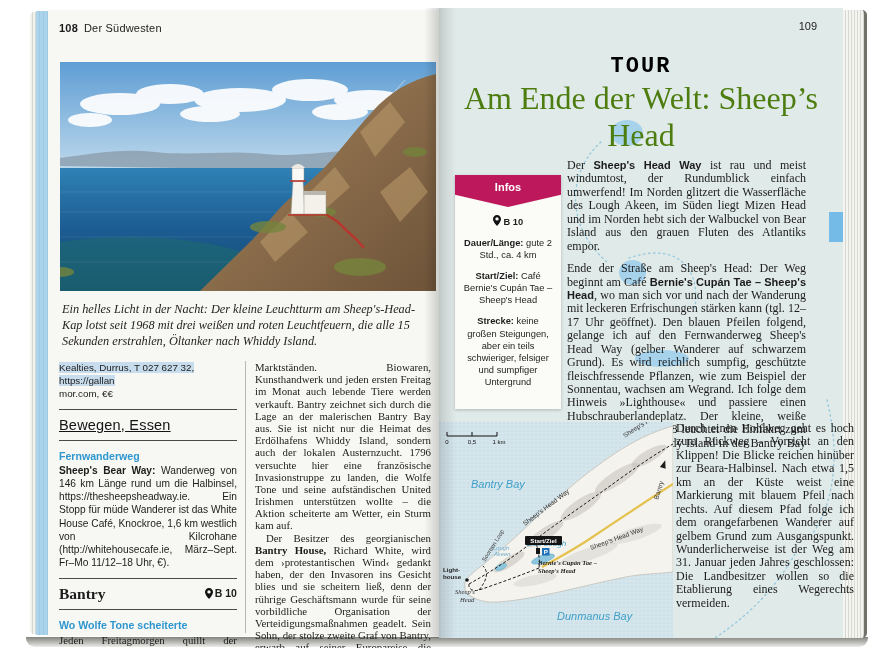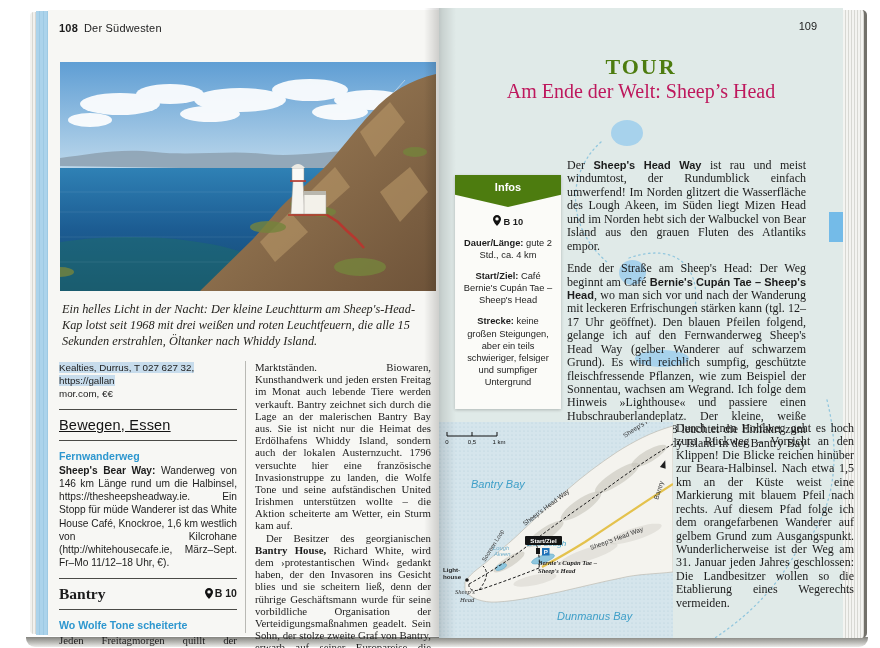--- a/index.html
+++ b/index.html
@@ -40,29 +40,29 @@
   .place{font-family:"Liberation Serif",serif;font-weight:bold;font-size:15.5px;}
   .grid{font-size:10.5px;font-weight:bold;display:flex;align-items:center;gap:2px;}
   .serif-sm{font-family:"Liberation Serif",serif;font-size:10.8px;line-height:1.13;text-align:justify;}
   .serif-sm p{margin:0 0 0 0;}
   .serif-sm p.indent{text-indent:11px;}
   .col1 .serif-sm{margin-top:3px;}
 
   
   .rp-header{position:absolute;right:26px;top:12px;font-size:11px;font-weight:normal;}
   .kicker{position:absolute;left:0;top:46px;width:100%;text-align:center;
-    font-family:Liberation Serif, serif;font-weight:bold;font-size:22px;letter-spacing:2px;color:#4d7c0f;z-index:2;}
+    font-family:Liberation Mono, monospace;font-weight:bold;font-size:22px;letter-spacing:2px;color:#000000;z-index:2;}
   .rtitle{position:absolute;left:0;top:72px;width:100%;text-align:center;
-    font-family:"Liberation Serif",serif;font-size:20px;color:#be185d;z-index:2;}
+    font-family:"Liberation Serif",serif;font-size:32px;color:#4d7c0f;z-index:2;}
   .rsubtitle{position:absolute;left:0;top:119px;width:100%;text-align:center;
     font-size:11.5px;font-weight:bold;color:#1d1d1d;z-index:2;}
   .hl-circle{position:absolute;background:#a7d2ec;border-radius:50%;z-index:1;}
   .infobox{position:absolute;left:16px;top:167px;width:106px;background:#fbfbf8;
     box-shadow:0 1px 3px rgba(0,0,0,.22);z-index:2;padding-bottom:12px;}
-  .infobox-banner{height:32px;background:#4d7c0f;color:#fff;text-align:center;
+  .infobox-banner{height:32px;background:#be185d;color:#fff;text-align:center;
     font-size:11px;font-weight:bold;line-height:24px;
     clip-path:polygon(0 0,100% 0,100% 62%,50% 100%,0 62%);}
   .infobox-body{padding:8px 7px 0 7px;font-size:9.3px;line-height:1.3;text-align:center;color:#1d1d1d;}
   .infobox-grid{font-weight:bold;margin-bottom:9px;}
   .infobox-row{margin-bottom:9px;}
   .paras{position:absolute;left:128px;top:151px;width:239px;z-index:2;
     font-family:"Liberation Serif",serif;font-size:12px;line-height:1.12;text-align:justify;color:#1b1b1b;}
   .paras p{margin:0 0 9px 0;}
   .bsans{font-family:"Liberation Sans",sans-serif;font-weight:bold;font-size:11px;}
   .para3{position:absolute;left:237px;top:414px;width:178px;z-index:2;

